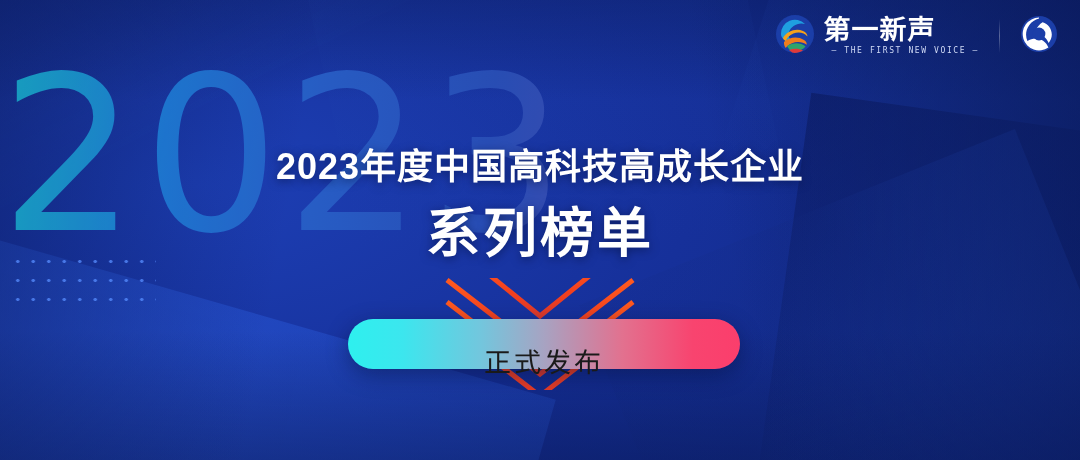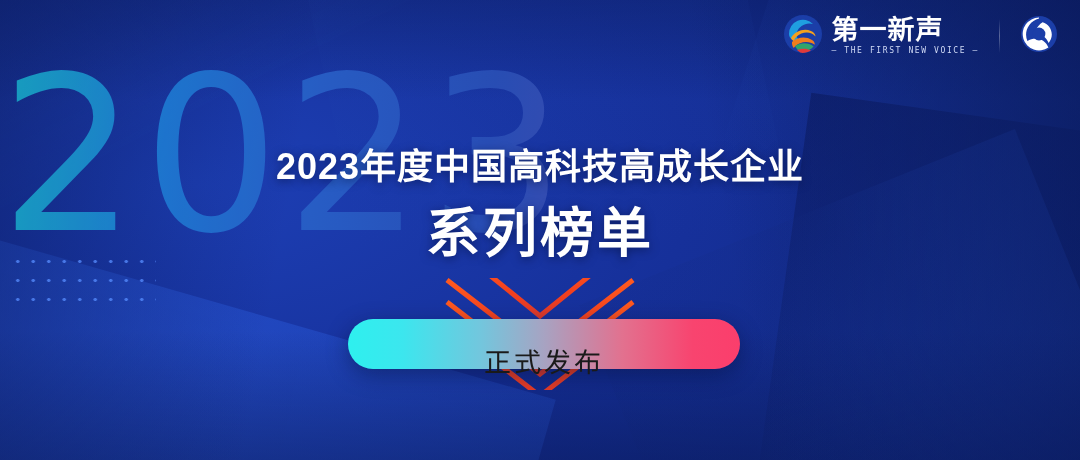--- a/index.html
+++ b/index.html
@@ -151,20 +151,21 @@
   .logo-txt{display:flex;flex-direction:column;justify-content:center;}
   .logo-cn{
     color:#fff;font-size:27px;font-weight:700;line-height:1.06;
     letter-spacing:1px;white-space:nowrap;
     font-family:"DejaVu Sans","Liberation Sans",sans-serif;
   }
   .logo-en{
     color:#cfd9f5;font-size:8px;letter-spacing:1.6px;
     line-height:1.3;white-space:nowrap;margin-top:2px;
     font-family:"DejaVu Sans Mono","Liberation Mono",monospace;
+    margin-left:8px;
   }
   .logo-en-b{color:#ffffff;letter-spacing:.9px;font-size:8.5px;}
   .divider{
     width:1px;height:34px;
     background:linear-gradient(180deg,rgba(255,255,255,0),rgba(255,255,255,.32),rgba(255,255,255,0));
   }
   .tyc-cn{position:relative;display:inline-block;}
   .reg{
     position:absolute;right:-9px;top:-2px;
     font-size:8px;color:#e8ecff;font-weight:400;letter-spacing:0;

